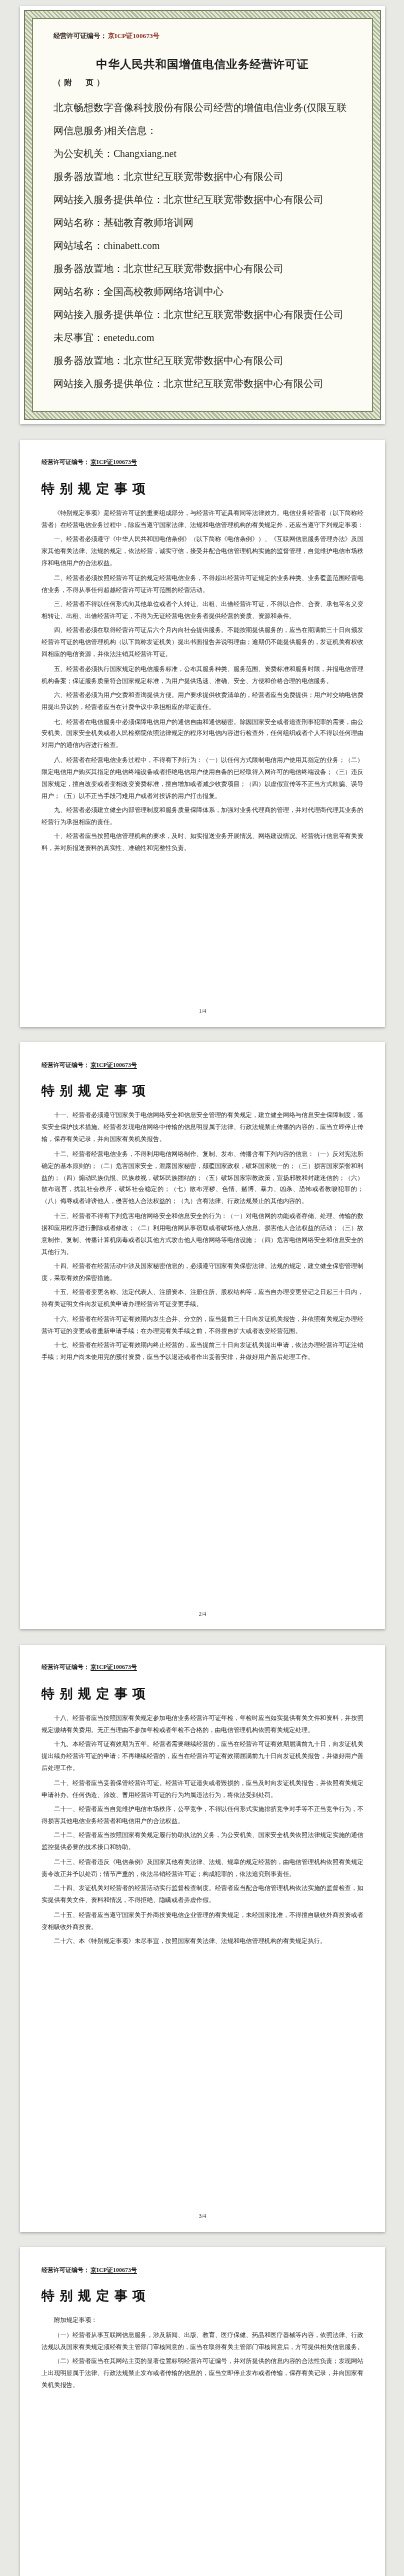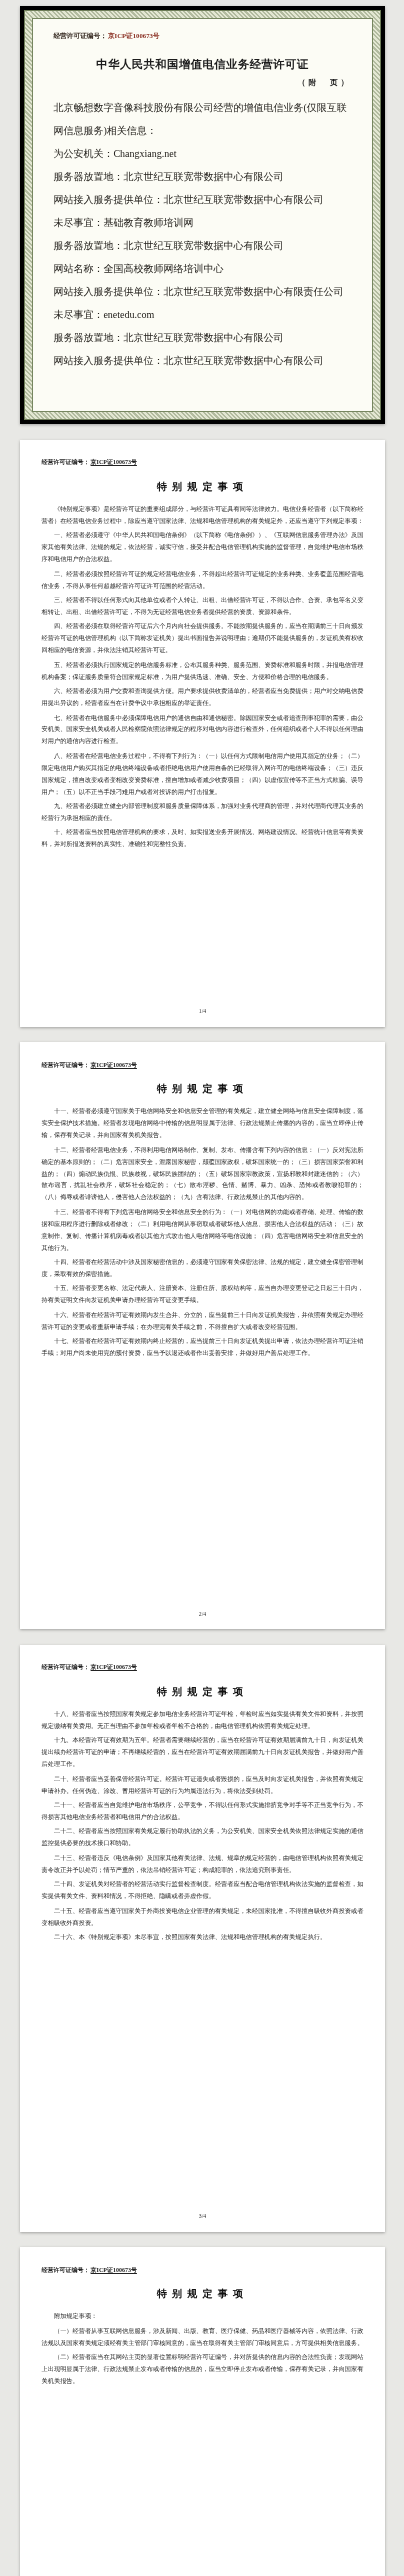--- a/index.html
+++ b/index.html
@@ -12,52 +12,52 @@
 
   .page {
     width: 365px;
     margin: 0 auto 15.5px;
     background: #ffffff;
     box-shadow: 0 0.5px 2.6px rgba(50,50,50,.38);
     position: relative;
   }
 
   
-  .cert { height: 418px; padding: 4.1px; background: #000000; }
+  .cert { height: 418px; padding: 4.1px; background: #ffffff; }
   .cert-frame {
     height: 100%;
     border: 1px solid #6e7d58;
     padding: 6.7px;
     background: repeating-linear-gradient(45deg, #b2bb9f 0 1.5px, #e3e7d2 1.5px 3.1px);
   }
   .cert-paper {
     height: 100%;
     border: 1px solid #76865f;
     background: #fcfcf5;
     padding: 13.4px 20.6px;
   }
   .cert-header { font-size: 6.7px; font-weight: bold; color: #33271e; }
   .cert-header .lic-num { color: #8a2f22; margin-left: 1px; }
   .cert-title {
     text-align: center; font-size: 11.3px; font-weight: bold;
     letter-spacing: 0.5px; color: #1c1c1c; margin-top: 15.5px;
   }
   .cert-subtitle {
-    text-align: right; font-size: 7.7px; font-weight: bold;
+    text-align: left; font-size: 7.7px; font-weight: bold;
     letter-spacing: 3.1px; color: #1c1c1c; margin-top: 6.2px;
   }
   .cert-body { margin-top: 8px; font-size: 10px; line-height: 2.3; color: #23201c; }
   .cert-line { text-indent: 0; }
 
   
   .annex { height: 587px; padding: 18.5px 21.6px 29px; }
   .annex-header { font-size: 6px; font-weight: bold; color: #222; }
   .annex-header .num-u { text-decoration: underline; margin-left: 1px; }
   .annex-title {
-    text-align: center; font-size: 10px; font-weight: bold;
+    font-size: 13px; font-weight: bold;
     letter-spacing: 5.2px; color: #111; margin: 12.4px 0 9.3px;
   }
   .annex-body { font-size: 6.2px; line-height: 1.92; text-align: justify; color: #1b1b1b; }
   .annex-par { text-indent: 2em; margin-bottom: 2.6px; }
   .page-no {
     position: absolute; bottom: 12.4px; left: 0; width: 100%;
     text-align: center; font-size: 5.7px; color: #333;
   }
 </style>
 </head>
@@ -71,21 +71,22 @@
         <div class="cert-header">
           <span>经营许可证编号：</span><span class="lic-num">京ICP证100673号</span>
         </div>
         <h1 class="cert-title">中华人民共和国增值电信业务经营许可证</h1>
         <div class="cert-subtitle">（附　页）</div>
         <div class="cert-body">
             <p class="cert-line">北京畅想数字音像科技股份有限公司经营的增值电信业务(仅限互联网信息服务)相关信息：</p>
             <p class="cert-line">为公安机关：Changxiang.net</p>
             <p class="cert-line">服务器放置地：北京世纪互联宽带数据中心有限公司</p>
             <p class="cert-line">网站接入服务提供单位：北京世纪互联宽带数据中心有限公司</p>
-            <p class="cert-line">未尽事宜：基础教育教师培训网</p>
+            <p class="cert-line">网站名称：基础教育教师培训网</p>
+            <p class="cert-line">网站域名：chinabett.com</p>
             <p class="cert-line">服务器放置地：北京世纪互联宽带数据中心有限公司</p>
             <p class="cert-line">网站名称：全国高校教师网络培训中心</p>
             <p class="cert-line">网站接入服务提供单位：北京世纪互联宽带数据中心有限责任公司</p>
             <p class="cert-line">未尽事宜：enetedu.com</p>
             <p class="cert-line">服务器放置地：北京世纪互联宽带数据中心有限公司</p>
             <p class="cert-line">网站接入服务提供单位：北京世纪互联宽带数据中心有限公司</p>
           </div>
       </div>
     </div>
   </section>

